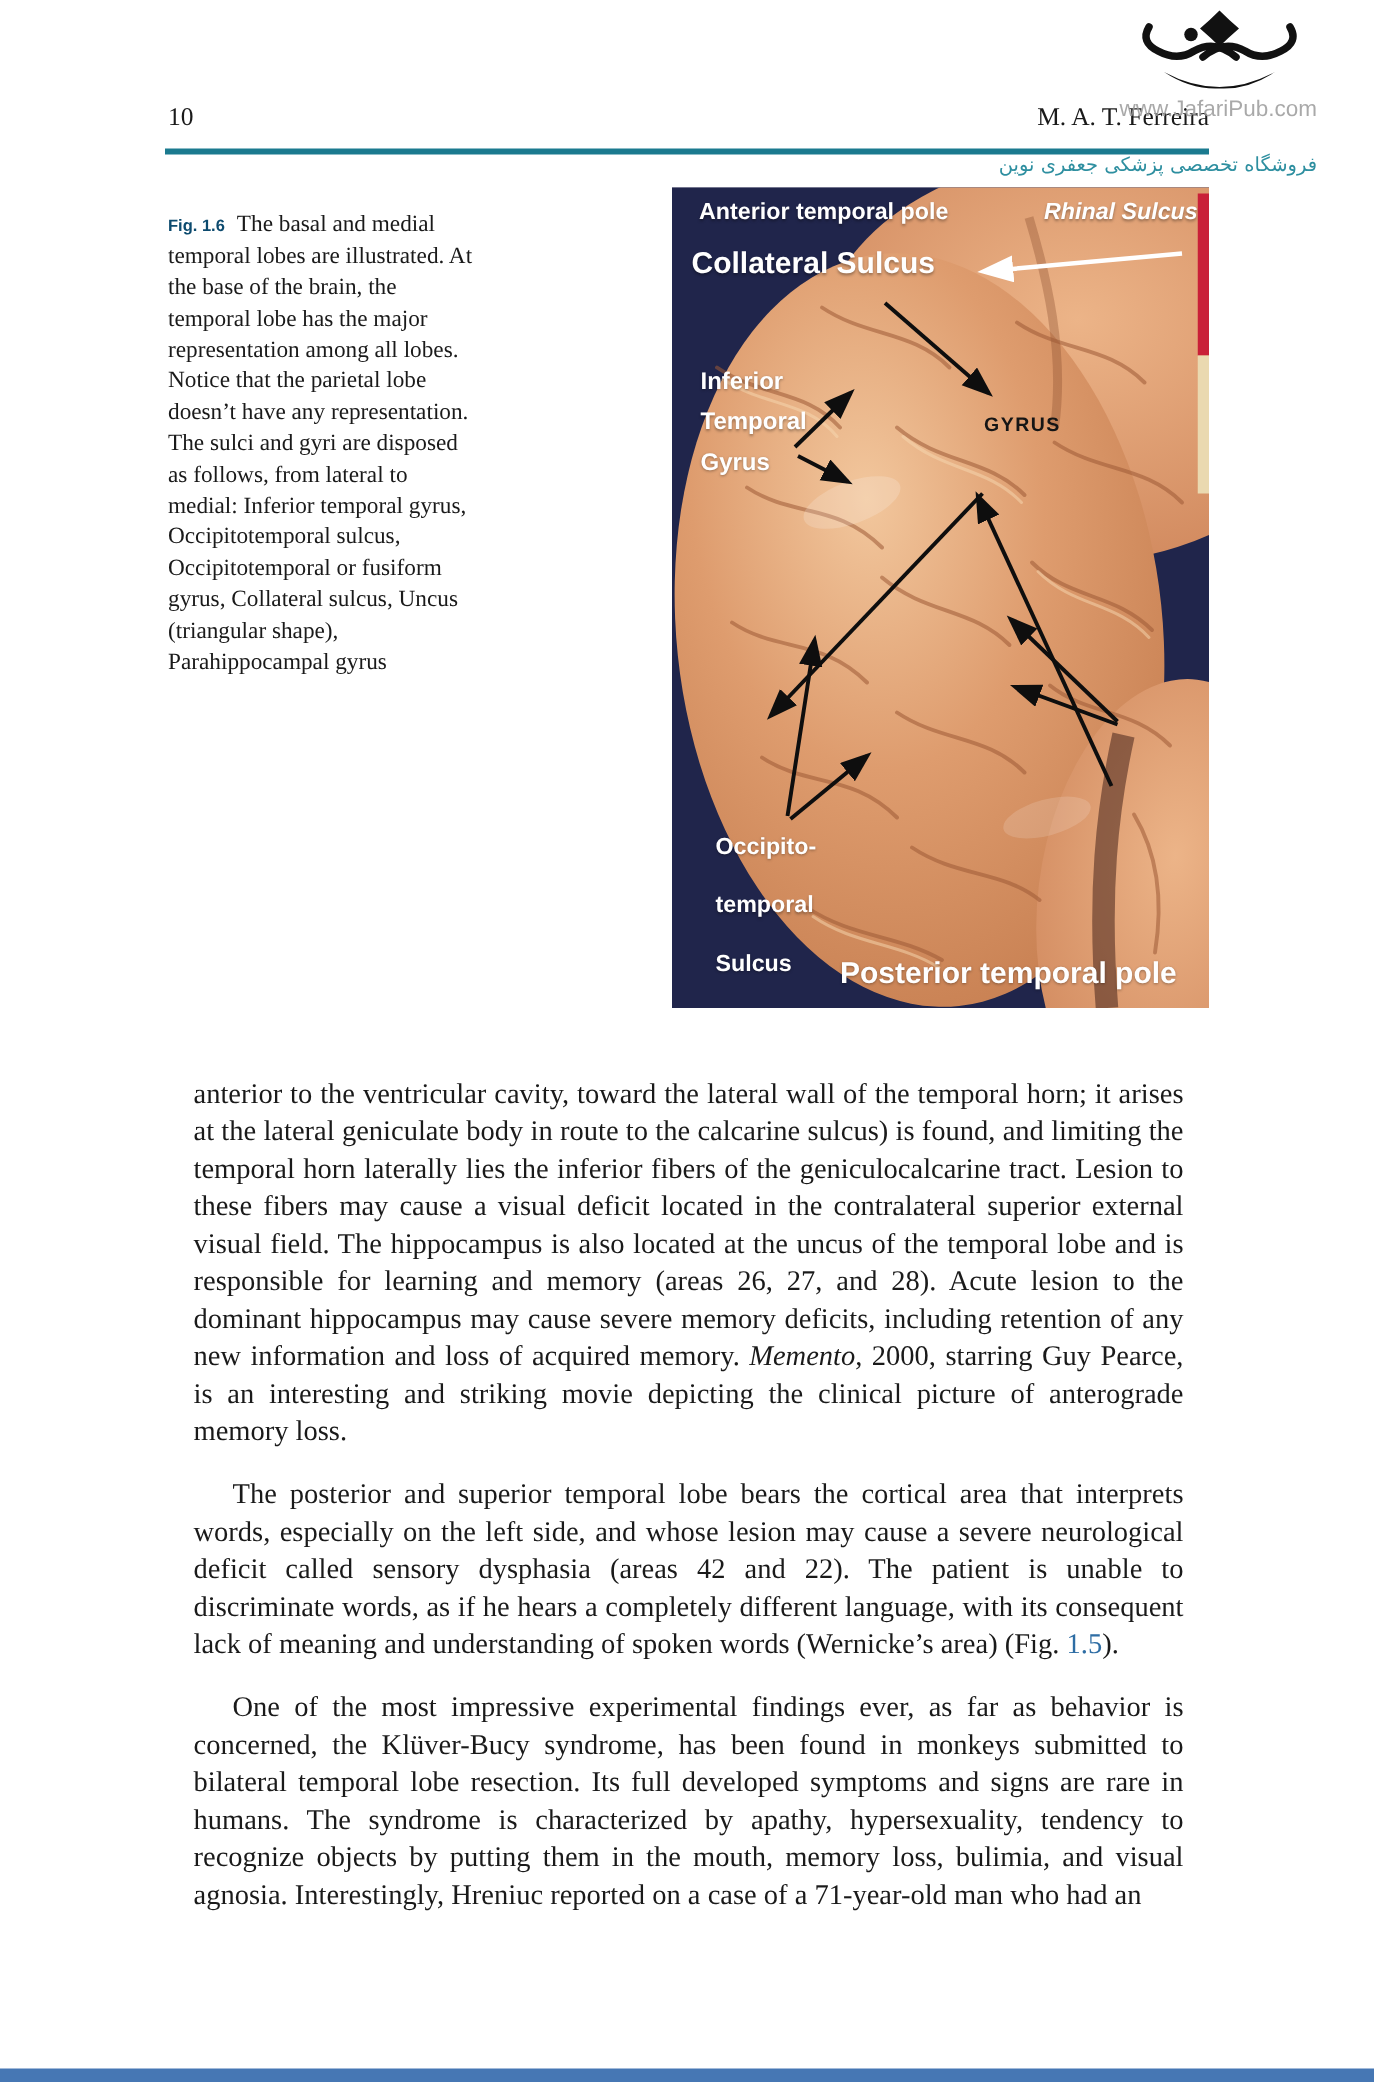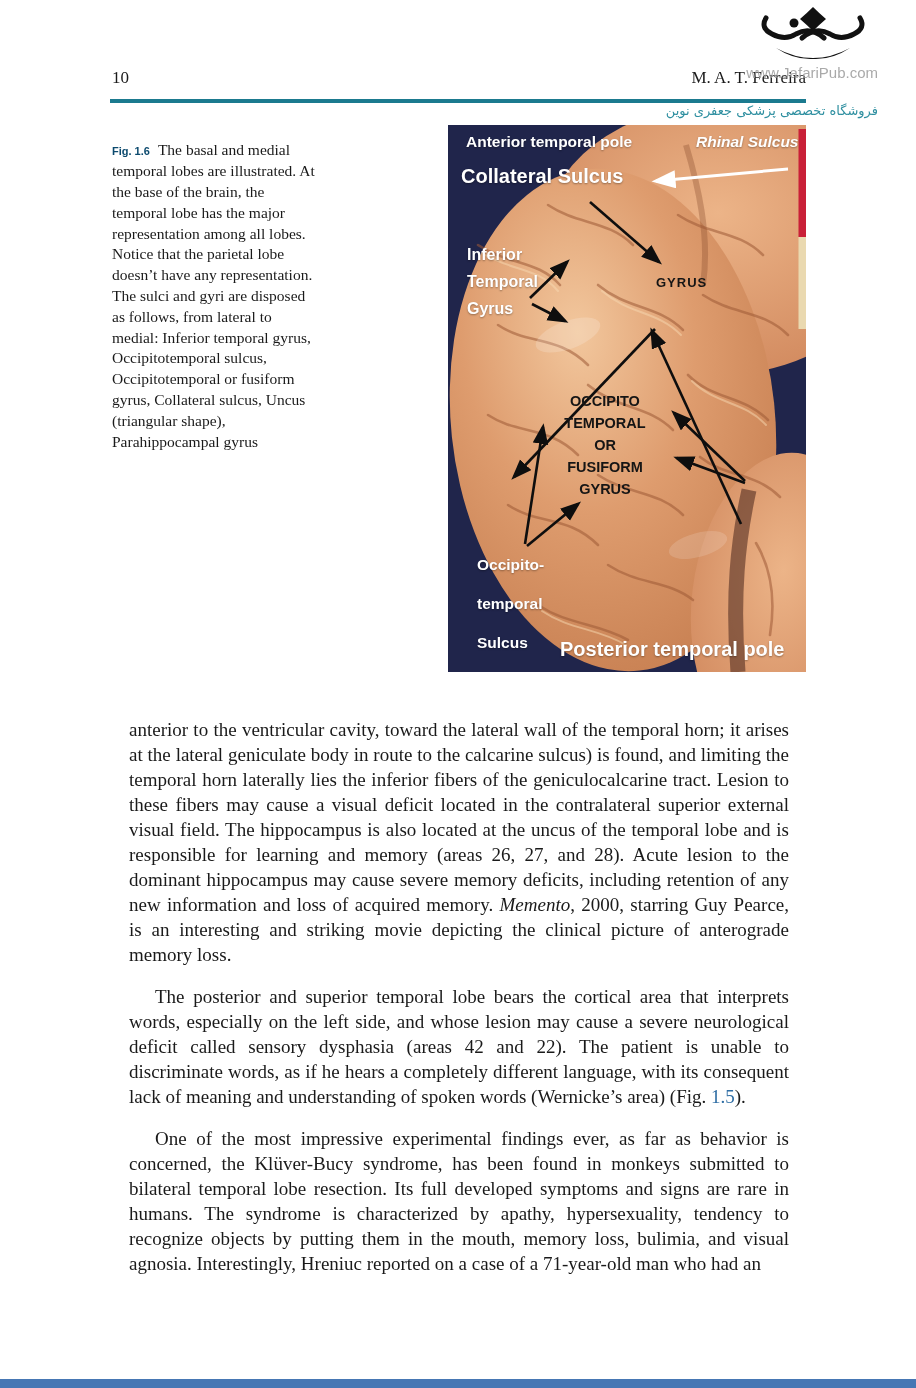--- a/index.html
+++ b/index.html
@@ -145,25 +145,20 @@
       </g>
     </svg>
 
     <div class="flabel l-anterior">Anterior temporal pole</div>
     <div class="flabel l-rhinal">Rhinal Sulcus</div>
     <div class="flabel l-collateral">Collateral Sulcus</div>
     <div class="flabel l-itg">Inferior
 Temporal
 Gyrus</div>
     <div class="flabel dark l-uncus">GYRUS</div>
-    <div class="flabel dark l-otg">OCCIPITO
-TEMPORAL
-OR
-FUSIFORM
-GYRUS</div>
     <div class="flabel l-ots">Occipito-
 temporal
 Sulcus</div>
     <div class="flabel l-posterior">Posterior temporal pole</div>
   </div>
 
   <div class="bodytext">
     <p><span>anterior to the ventricular cavity, toward the lateral wall of the temporal horn; it arises at the lateral geniculate body in route to the calcarine sulcus) is found, and limiting the temporal horn laterally lies the inferior fibers of the geniculocalcarine tract. Lesion to these fibers may cause a visual deficit located in the contralateral superior external visual field. The hippocampus is also located at the uncus of the temporal lobe and is responsible for learning and memory (areas 26, 27, and 28). Acute lesion to the dominant hippocampus may cause severe memory deficits, including retention of any new information and loss of acquired memory. </span><em class="movie">Memento</em><span>, 2000, starring Guy Pearce, is an interesting and striking movie depicting the clinical picture of anterograde memory loss.</span></p>
     <p class="indent"><span>The posterior and superior temporal lobe bears the cortical area that interprets words, especially on the left side, and whose lesion may cause a severe neurological deficit called sensory dysphasia (areas 42 and 22). The patient is unable to discriminate words, as if he hears a completely different language, with its consequent lack of meaning and understanding of spoken words (Wernicke’s area) (Fig. </span><span class="figref">1.5</span><span>).</span></p>
     <p class="indent"><span>One of the most impressive experimental findings ever, as far as behavior is concerned, the Klüver-Bucy syndrome, has been found in monkeys submitted to bilateral temporal lobe resection. Its full developed symptoms and signs are rare in humans. The syndrome is characterized by apathy, hypersexuality, tendency to recognize objects by putting them in the mouth, memory loss, bulimia, and visual agnosia. Interestingly, Hreniuc reported on a case of a 71-year-old man who had an</span></p>

